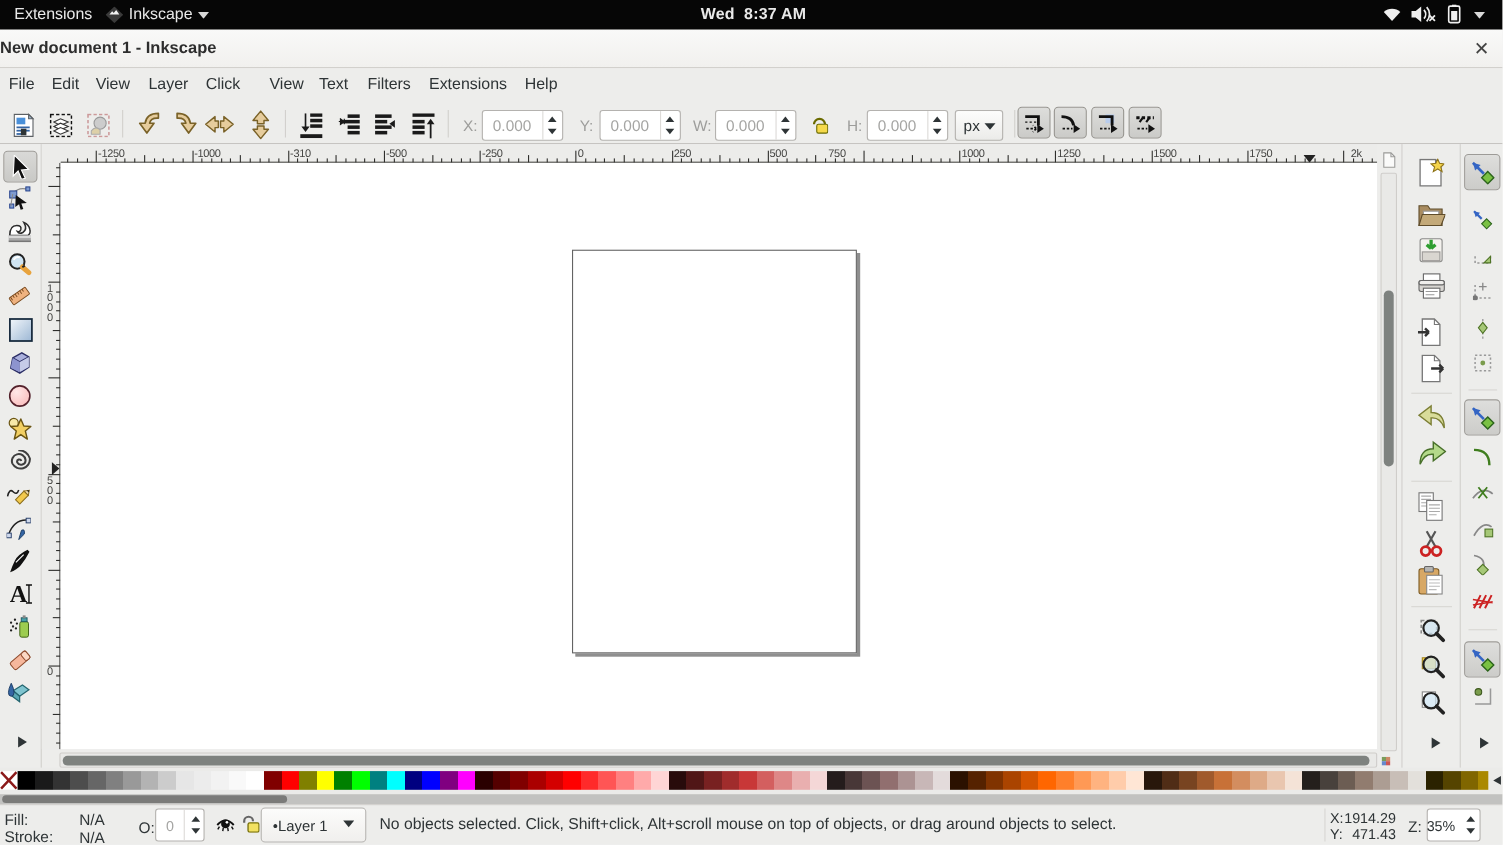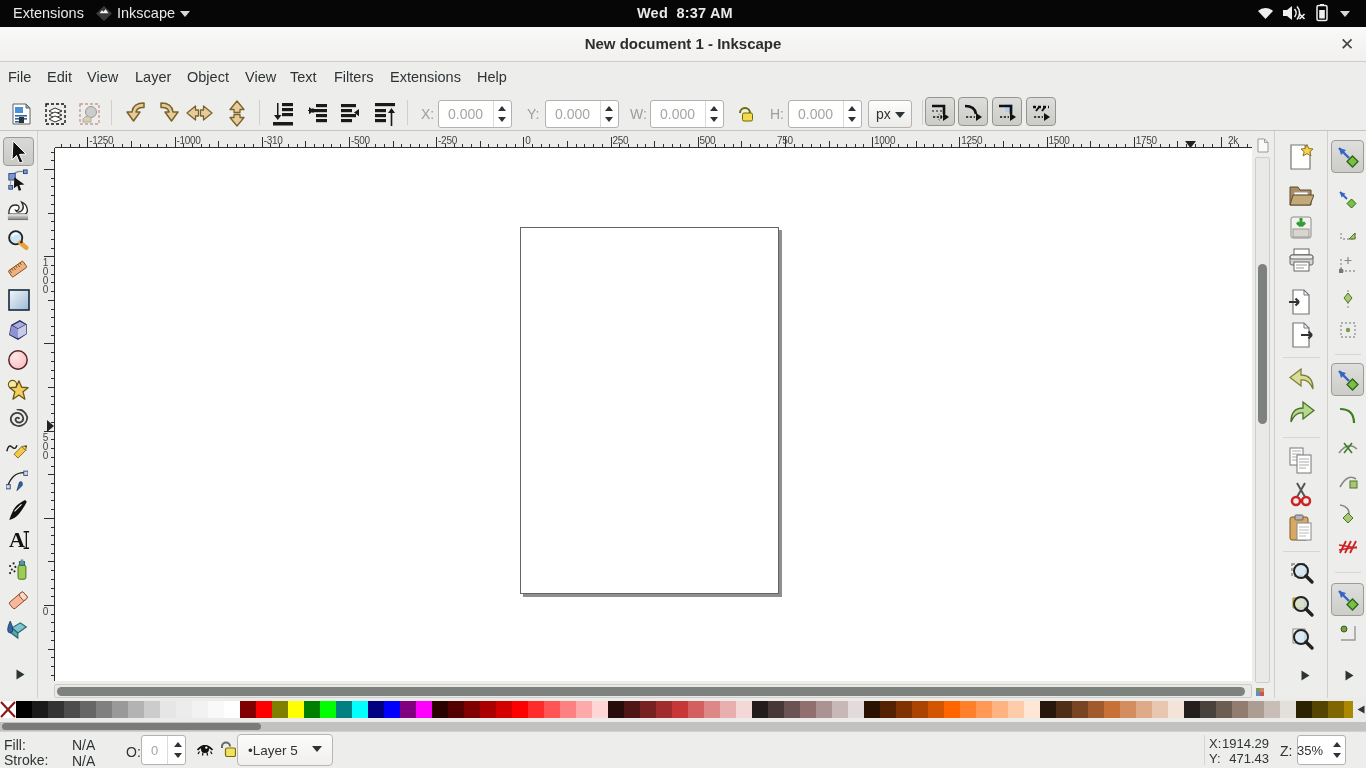--- a/index.html
+++ b/index.html
@@ -2,21 +2,21 @@
 <html><head><meta charset="utf-8">
 <style>
 *{margin:0;padding:0;box-sizing:border-box}
 html,body{width:1366px;height:768px;overflow:hidden;font-family:"Liberation Sans",sans-serif;-webkit-font-smoothing:antialiased}
 body{position:relative;background:#ededeb}
 
 #topbar{position:absolute;left:0;top:0;width:1366px;height:27px;background:#060606;color:#e9e9e9;font-size:14.5px}
 #topbar .it{position:absolute;top:0;line-height:26px}
 
 #titlebar{position:absolute;left:0;top:27px;width:1366px;height:35px;background:linear-gradient(#f9f9f8,#f1f0ee);border-bottom:1px solid #cfcdc9}
-#titlebar .t{position:absolute;width:100%;text-align:center;top:8px;font-size:15px;font-weight:bold;color:#2d2d2d}
+#titlebar .t{position:absolute;width:100%;text-align:left;top:8px;font-size:15px;font-weight:bold;color:#2d2d2d}
 #titlebar .x{position:absolute;right:6px;top:5px;width:26px;height:26px;text-align:center;line-height:26px;font-size:17px;color:#444}
 
 #menubar{position:absolute;left:0;top:62px;width:1366px;height:32px;background:#ededeb;font-size:14.5px;color:#2e3436}
 #menubar span{position:absolute;top:7px}
 
 #toolbar{position:absolute;left:0;top:94px;width:1366px;height:37px;background:#ededeb;border-bottom:1px solid #c6c4c1}
 .tbi{position:absolute;top:103px}
 .tsep{position:absolute;top:100px;width:1px;height:25px;background:#d2d0cd}
 .spinlab{position:absolute;top:106px;font-size:14px;color:#9d9d9b}
 .spin{position:absolute;top:100px;height:28px;background:#fff;border:1px solid #b4b2af;border-radius:3px}
@@ -107,21 +107,21 @@
 <div id="titlebar">
   <div class="t">New document 1 - Inkscape</div>
   <div class="x">✕</div>
 </div>
 
 <div id="menubar">
   <span style="left:8px">File</span>
     <span style="left:47px">Edit</span>
     <span style="left:87px">View</span>
   <span style="left:135px">Layer</span>
-    <span style="left:187px">Object</span>
+    <span style="left:187px">Click</span>
     <span style="left:245px">View</span>
   <span style="left:290px">Text</span>
     <span style="left:334px">Filters</span>
     <span style="left:390px">Extensions</span>
   <span style="left:477px">Help</span>
 </div>
 
 <div id="toolbar"></div>
 <div>
   <svg class="tbi" style="left:11px" width="21" height="22" viewBox="0 0 21 22">
@@ -379,21 +379,21 @@
     <b class="hlab" style="left:295.9px">-500</b>
     <i class="hmaj" style="left:381.1px"></i>
     <b class="hlab" style="left:383.1px">-250</b>
     <i class="hmaj" style="left:468.2px"></i>
     <b class="hlab" style="left:470.2px">0</b>
     <i class="hmaj" style="left:555.5px"></i>
     <b class="hlab" style="left:557.5px">250</b>
     <i class="hmaj" style="left:642.6px"></i>
     <b class="hlab" style="left:644.6px">500</b>
     <i class="hmaj" style="left:729.9px"></i>
-    <b class="hlab" style="left:722px">750</b>
+    <b class="hlab" style="left:698px">750</b>
     <i class="hmaj" style="left:817.1px"></i>
     <b class="hlab" style="left:819.1px">1000</b>
     <i class="hmaj" style="left:904.2px"></i>
     <b class="hlab" style="left:906.2px">1250</b>
     <i class="hmaj" style="left:991.5px"></i>
     <b class="hlab" style="left:993.5px">1500</b>
     <i class="hmaj" style="left:1078.7px"></i>
     <b class="hlab" style="left:1080.7px">1750</b>
     <i class="hmaj" style="left:1165.9px"></i>
     <b class="hlab" style="left:1173px">2k</b>
@@ -807,23 +807,24 @@
       <path d="M1.5 9 Q9 1 16.5 9" fill="none" stroke="#111" stroke-width="1.8"></path>
       <circle cx="9" cy="8" r="4" fill="#111"></circle>
       <circle cx="10.3" cy="6.6" r="1.2" fill="#fff"></circle>
       <path d="M3.5 10.5 L2 13 M7 11.5 L6.5 14.5 M11 11.5 L11.5 14.5 M14.5 10.5 L16 13" stroke="#111" stroke-width="1.3"></path>
     </svg>
   <svg class="sb" style="left:220px;top:8px" width="16" height="17" viewBox="0 0 16 17">
       <path d="M2 8 L2 6.5 A4 4 0 0 1 10 6.5" fill="none" stroke="#666" stroke-width="2"></path>
       <rect x="5.5" y="8" width="10" height="8.5" rx="1.5" fill="#f2e161" stroke="#77700a" stroke-width="1.2"></rect>
     </svg>
   <div class="sb" style="left:237px;top:2px;width:96px;height:32px;background:linear-gradient(#fcfcfb,#f0efed);border:1px solid #b8b6b3;border-radius:4px">
-    <span style="position:absolute;left:10px;top:8px;font-size:13.5px">•Layer 5</span>
+    <span style="position:absolute;left:10px;top:8px;font-size:13.5px">•Layer 1</span>
     <span style="position:absolute;right:10px;top:11px;border:5px solid transparent;border-top:6px solid #2e3436;border-bottom:none"></span>
   </div>
+  <span class="sb" style="left:345px;top:10px;font-size:14.3px">No objects selected. Click, Shift+click, Alt+scroll mouse on top of objects, or drag around objects to select.</span>
   <div class="sb" style="left:1204px;top:3px;width:1px;height:30px;background:#d8d6d3"></div>
   <span class="sb" style="left:1209px;top:4px;font-size:13px">X:</span>
   <span class="sb" style="left:1209px;top:4px;width:60px;text-align:right;font-size:13px">1914.29</span>
   <span class="sb" style="left:1209px;top:19px;font-size:13px">Y:</span>
   <span class="sb" style="left:1209px;top:19px;width:60px;text-align:right;font-size:13px">471.43</span>
   <span class="sb" style="left:1280px;top:11px;font-size:14px">Z:</span>
   <div class="sspin" style="left:1297px;top:3px;width:49px;height:30px">
       <span style="position:absolute;right:22px;top:7px;color:#2e3436;font-size:13px">35%</span>
       <span class="sarr"></span>
     </div>

